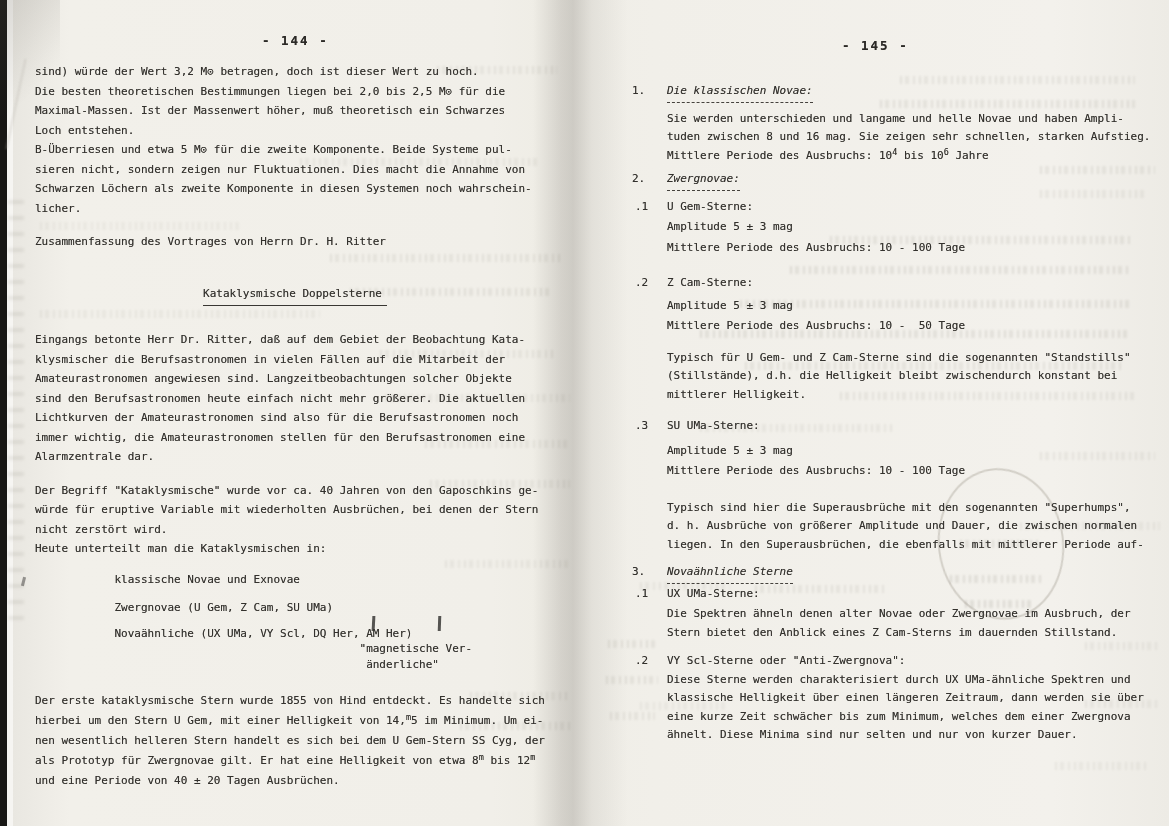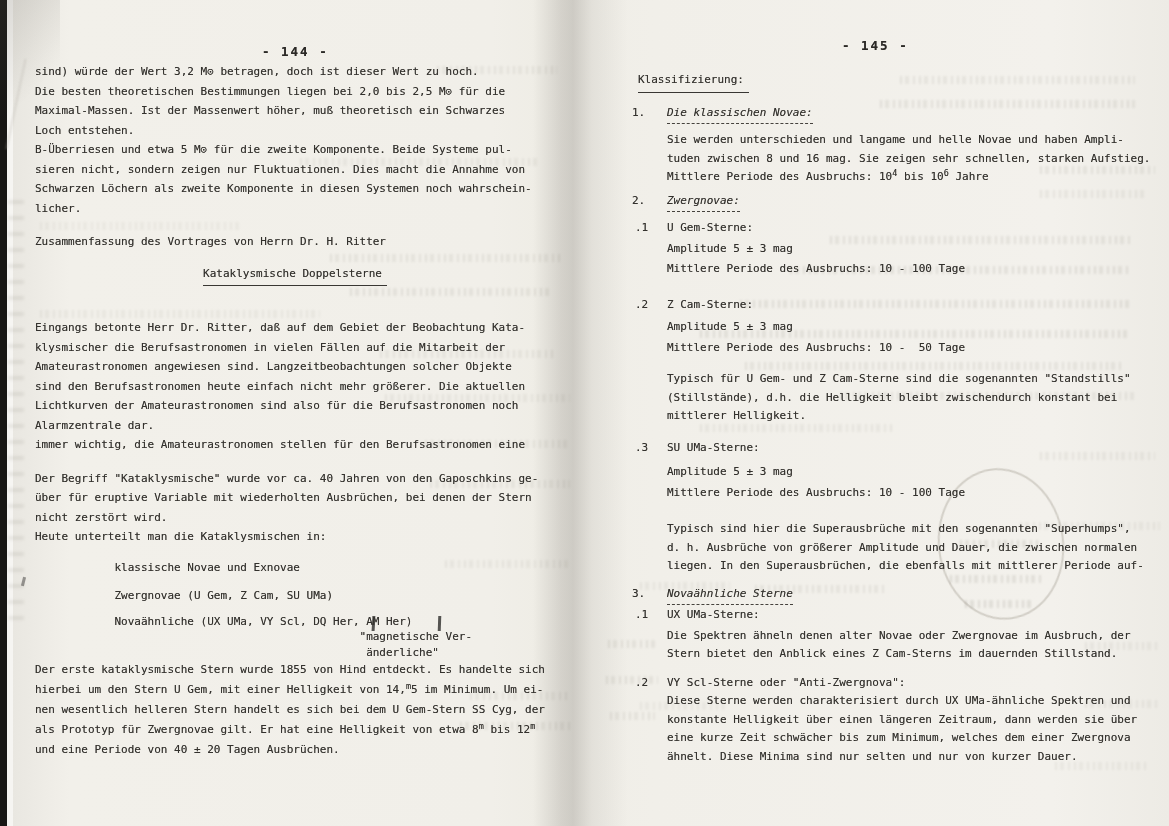--- a/index.html
+++ b/index.html
@@ -13,21 +13,21 @@
   .scan-edge-sliver{position:absolute;left:7px;top:0;width:6px;height:826px;background:#f8f7f4;opacity:.85;}
   .crease{position:absolute;left:15px;top:58px;width:2px;height:92px;background:#b5b1a9;opacity:.35;transform:rotate(12deg);filter:blur(1px);}
   .gutter{position:absolute;left:533px;top:0;width:95px;height:826px;
     background:linear-gradient(90deg,rgba(70,65,58,0) 0%,rgba(70,65,58,.16) 30%,rgba(70,65,58,.20) 42%,rgba(70,65,58,.08) 62%,rgba(70,65,58,0) 100%);}
   .corner-shade{position:absolute;left:0;top:0;width:60px;height:120px;
     background:linear-gradient(135deg,rgba(90,86,78,.18),rgba(90,86,78,0) 70%);}
 
   .page{position:absolute;}
   .page-header{position:absolute;font-weight:bold;font-size:12.5px;letter-spacing:2px;color:#2b2926;
     text-shadow:0 0 .5px rgba(43,41,38,.6);}
-  .hdr-144{left:262px;top:44px;}
+  .hdr-144{left:262px;top:33px;}
   .hdr-145{left:842px;top:38px;}
 
   .page-left{left:35px;top:62px;width:520px;}
   .page-right{left:667px;top:71px;width:460px;}
 
   .line{position:relative;white-space:pre;font-size:11px;
     text-shadow:0 0 .5px rgba(51,49,45,.55);}
   .page-left .line{line-height:19.5px;}
   .page-right .line{line-height:18.5px;}
   .tight{line-height:15.5px !important;}
@@ -115,46 +115,45 @@
 <div class="page page-left">
   <div class="line">sind) würde der Wert 3,2 M⊙ betragen, doch ist dieser Wert zu hoch.</div>
   <div class="line">Die besten theoretischen Bestimmungen liegen bei 2,0 bis 2,5 M⊙ für die</div>
   <div class="line">Maximal-Massen. Ist der Massenwert höher, muß theoretisch ein Schwarzes</div>
   <div class="line">Loch entstehen.</div>
   <div class="line">B-Überriesen und etwa 5 M⊙ für die zweite Komponente. Beide Systeme pul-</div>
   <div class="line">sieren nicht, sondern zeigen nur Fluktuationen. Dies macht die Annahme von</div>
   <div class="line">Schwarzen Löchern als zweite Komponente in diesen Systemen noch wahrschein-</div>
   <div class="line">licher.</div>
   <div class="line" style="margin-top:14px">Zusammenfassung des Vortrages von Herrn Dr. H. Ritter</div>
-  <div class="line center" style="margin-top:12px"><span class="u-solid">Kataklysmische Doppelsterne</span></div>
-  <div class="line" style="margin-top:32px">Eingangs betonte Herr Dr. Ritter, daß auf dem Gebiet der Beobachtung Kata-</div>
+  <div class="line center" style="margin-top:32px"><span class="u-solid">Kataklysmische Doppelsterne</span></div>
+  <div class="line" style="margin-top:24px">Eingangs betonte Herr Dr. Ritter, daß auf dem Gebiet der Beobachtung Kata-</div>
   <div class="line">klysmischer die Berufsastronomen in vielen Fällen auf die Mitarbeit der</div>
   <div class="line">Amateurastronomen angewiesen sind. Langzeitbeobachtungen solcher Objekte</div>
   <div class="line">sind den Berufsastronomen heute einfach nicht mehr größerer. Die aktuellen</div>
   <div class="line">Lichtkurven der Amateurastronomen sind also für die Berufsastronomen noch</div>
+  <div class="line">immer wichtig, die Amateurastronomen stellen für den Berufsastronomen eine</div>
   <div class="line">Alarmzentrale dar.</div>
-  <div class="line">immer wichtig, die Amateurastronomen stellen für den Berufsastronomen eine</div>
   <div class="line" style="margin-top:14px">Der Begriff "Kataklysmische" wurde vor ca. 40 Jahren von den Gaposchkins ge-</div>
-  <div class="line">über für eruptive Variable mit wiederholten Ausbrüchen, bei denen der Stern</div>
+  <div class="line">würde für eruptive Variable mit wiederholten Ausbrüchen, bei denen der Stern</div>
   <div class="line">nicht zerstört wird.</div>
   <div class="line">Heute unterteilt man die Kataklysmischen in:</div>
   <div class="line" style="margin-top:11px">            klassische Novae und Exnovae</div>
   <div class="line" style="margin-top:9px">            Zwergnovae (U Gem, Z Cam, SU UMa)</div>
   <div class="line" style="margin-top:6px">            Novaähnliche (UX UMa, VY Scl, DQ Her, AM Her)</div>
   <div class="line tight" style="margin-top:-2px">                                                 "magnetische Ver-</div>
   <div class="line tight">                                                  änderliche"</div>
-  <div class="line" style="">Der erste kataklysmische Stern wurde 1855 von Hind entdeckt. Es handelte sich</div>
+  <div class="line" style="margin-top:19px">Der erste kataklysmische Stern wurde 1855 von Hind entdeckt. Es handelte sich</div>
   <div class="line"><span>hierbei um den Stern U Gem, mit einer Helligkeit von 14,</span><span class="sup">m</span><span>5 im Minimum. Um ei-</span></div>
   <div class="line">nen wesentlich helleren Stern handelt es sich bei dem U Gem-Stern SS Cyg, der</div>
   <div class="line"><span>als Prototyp für Zwergnovae gilt. Er hat eine Helligkeit von etwa 8</span><span class="sup">m</span><span> bis 12</span><span class="sup">m</span></div>
   <div class="line">und eine Periode von 40 ± 20 Tagen Ausbrüchen.</div>
 </div>
 
 <div class="page page-right">
-  <div class="line" style="margin-left:-29px"><span class="u-solid">Klassifizierung:</span></div>
 
   <div class="line" style="margin-top:11px"><span class="num num-major">1.</span><span class="u-dash">Die klassischen Novae:</span></div>
   <div class="line" style="margin-top:7px">Sie werden unterschieden und langame und helle Novae und haben Ampli-</div>
   <div class="line">tuden zwischen 8 und 16 mag. Sie zeigen sehr schnellen, starken Aufstieg.</div>
   <div class="line"><span>Mittlere Periode des Ausbruchs: 10</span><span class="sup">4</span><span> bis 10</span><span class="sup">6</span><span> Jahre</span></div>
 
   <div class="line" style="margin-top:5px"><span class="num num-major">2.</span><span class="u-dash">Zwergnovae:</span></div>
 
   <div class="line" style="margin-top:7px"><span class="num num-sub">.1</span><span>U Gem-Sterne:</span></div>
   <div class="line" style="margin-top:2px">Amplitude 5 ± 3 mag</div>
@@ -175,16 +174,16 @@
   <div class="line">liegen. In den Superausbrüchen, die ebenfalls mit mittlerer Periode auf-</div>
 
   <div class="line" style="margin-top:9px"><span class="num num-major">3.</span><span class="u-dash">Novaähnliche Sterne</span></div>
 
   <div class="line" style="margin-top:1px"><span class="num num-sub">.1</span><span>UX UMa-Sterne:</span></div>
   <div class="line" style="margin-top:2px">Die Spektren ähneln denen alter Novae oder Zwergnovae im Ausbruch, der</div>
   <div class="line">Stern bietet den Anblick eines Z Cam-Sterns im dauernden Stillstand.</div>
 
   <div class="line" style="margin-top:10px"><span class="num num-sub">.2</span><span>VY Scl-Sterne oder "Anti-Zwergnova":</span></div>
   <div class="line">Diese Sterne werden charakterisiert durch UX UMa-ähnliche Spektren und</div>
-  <div class="line">konstante Helligkeit über einen längeren Zeitraum, dann werden sie über</div>
+  <div class="line">klassische Helligkeit über einen längeren Zeitraum, dann werden sie über</div>
   <div class="line">eine kurze Zeit schwächer bis zum Minimum, welches dem einer Zwergnova</div>
   <div class="line">ähnelt. Diese Minima sind nur selten und nur von kurzer Dauer.</div>
 </div>
 
 </body></html>

